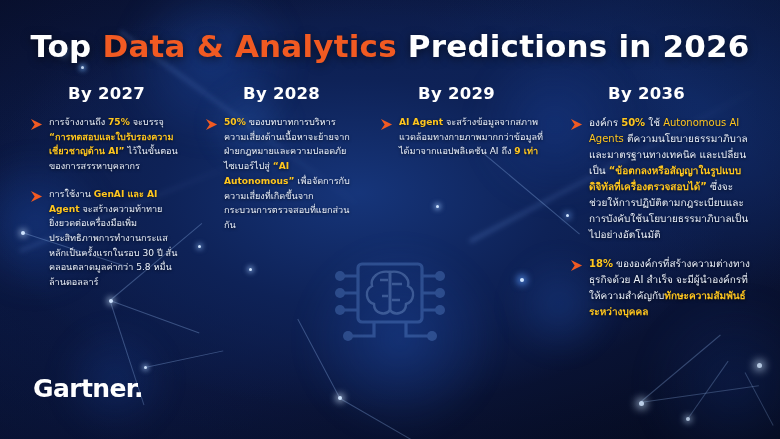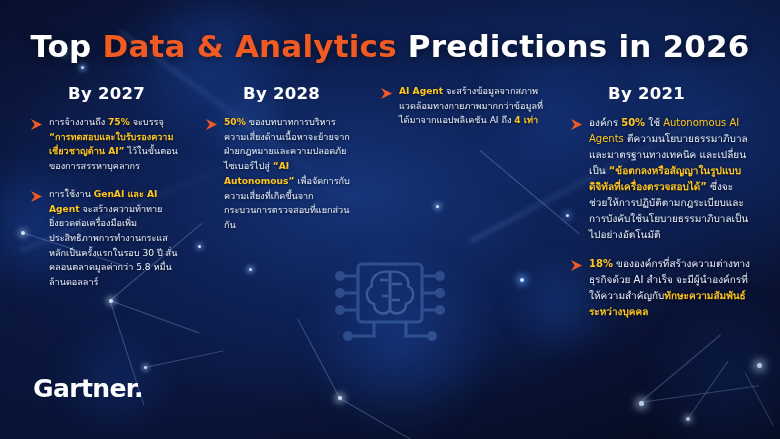--- a/index.html
+++ b/index.html
@@ -182,32 +182,33 @@
         <div class="bullet">
           <svg viewBox="0 0 14 14" class="arrow">
             <path d="M1 1 L13 7 L1 13 L5 7 Z" fill="#f15a22"></path>
           </svg>
           <div class="btxt"><span class="hl">50%</span><span> ของบทบาทการบริหารความเสี่ยงด้านเนื้อหาจะย้ายจากฝ่ายกฎหมายและความปลอดภัยไซเบอร์ไปสู่ </span><span class="hl">“AI Autonomous”</span><span> เพื่อจัดการกับความเสี่ยงที่เกิดขึ้นจากกระบวนการตรวจสอบที่แยกส่วนกัน</span></div>
         </div>
       </div>
   </div>
 
   <div class="col" id="col3">
-    <div class="bullets">
-        <div class="bullet">
-          <svg viewBox="0 0 14 14" class="arrow">
-            <path d="M1 1 L13 7 L1 13 L5 7 Z" fill="#f15a22"></path>
-          </svg>
-          <div class="btxt"><span class="hl">AI Agent</span><span> จะสร้างข้อมูลจากสภาพแวดล้อมทางกายภาพมากกว่าข้อมูลที่ได้มาจากแอปพลิเคชัน AI ถึง </span><span class="hl">4 เท่า</span></div>
+    <div class="col-head">By 2029</div>
+    <div class="bullets">
+        <div class="bullet">
+          <svg viewBox="0 0 14 14" class="arrow">
+            <path d="M1 1 L13 7 L1 13 L5 7 Z" fill="#f15a22"></path>
+          </svg>
+          <div class="btxt"><span class="hl">AI Agent</span><span> จะสร้างข้อมูลจากสภาพแวดล้อมทางกายภาพมากกว่าข้อมูลที่ได้มาจากแอปพลิเคชัน AI ถึง </span><span class="hl">9 เท่า</span></div>
         </div>
       </div>
   </div>
 
   <div class="col" id="col4">
-    <div class="col-head">By 2021</div>
+    <div class="col-head">By 2036</div>
     <div class="bullets">
         <div class="bullet">
           <svg viewBox="0 0 14 14" class="arrow">
             <path d="M1 1 L13 7 L1 13 L5 7 Z" fill="#f15a22"></path>
           </svg>
           <div class="btxt"><span>องค์กร </span><span class="hl">50%</span><span> ใช้ </span><span class="hl-l">Autonomous AI Agents</span><span> ตีความนโยบายธรรมาภิบาลและมาตรฐานทางเทคนิค และเปลี่ยนเป็น </span><span class="hl">“ข้อตกลงหรือสัญญาในรูปแบบดิจิทัลที่เครื่องตรวจสอบได้”</span><span> ซึ่งจะช่วยให้การปฏิบัติตามกฎระเบียบและการบังคับใช้นโยบายธรรมาภิบาลเป็นไปอย่างอัตโนมัติ</span></div>
         </div>
         <div class="bullet">
           <svg viewBox="0 0 14 14" class="arrow">
             <path d="M1 1 L13 7 L1 13 L5 7 Z" fill="#f15a22"></path>

